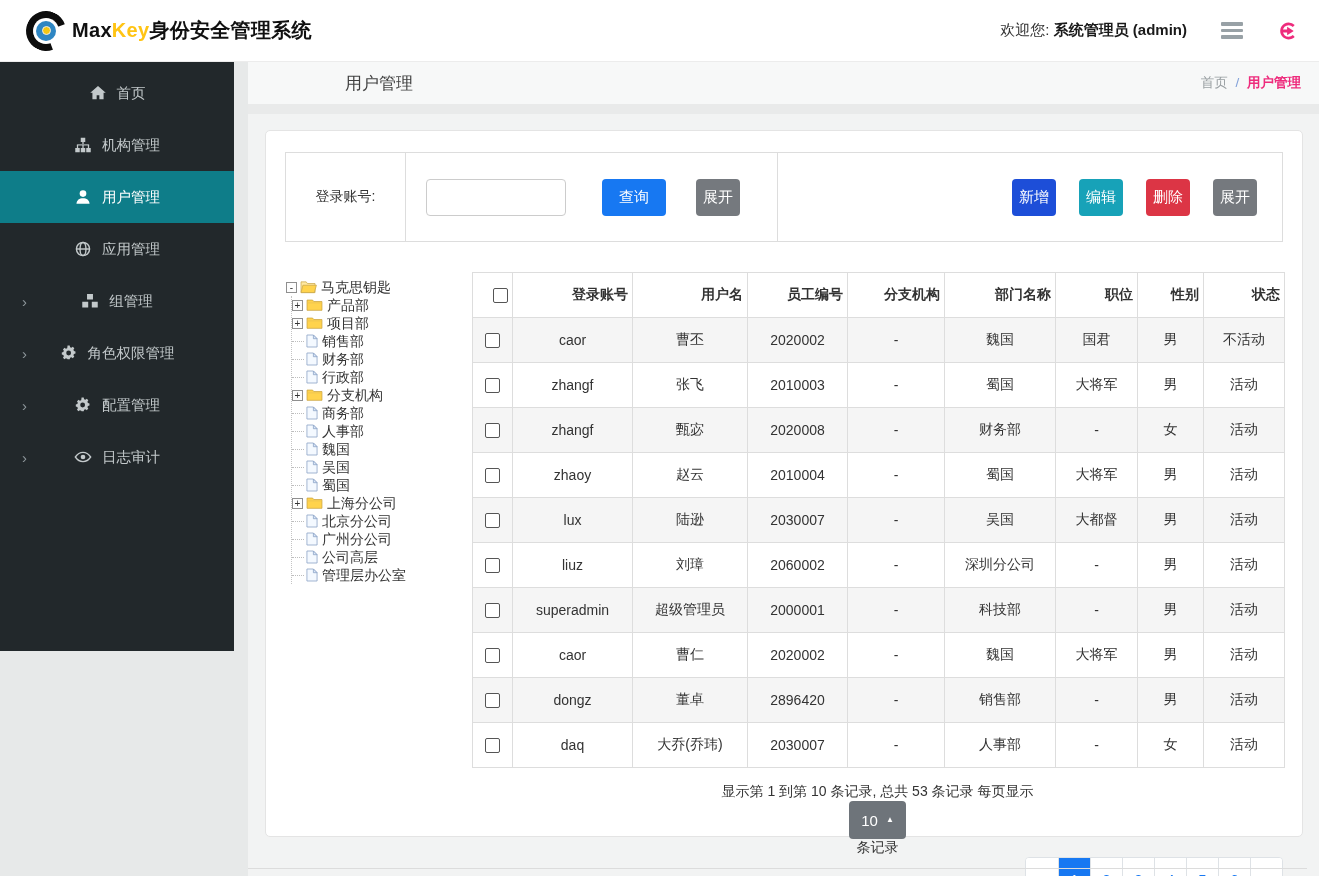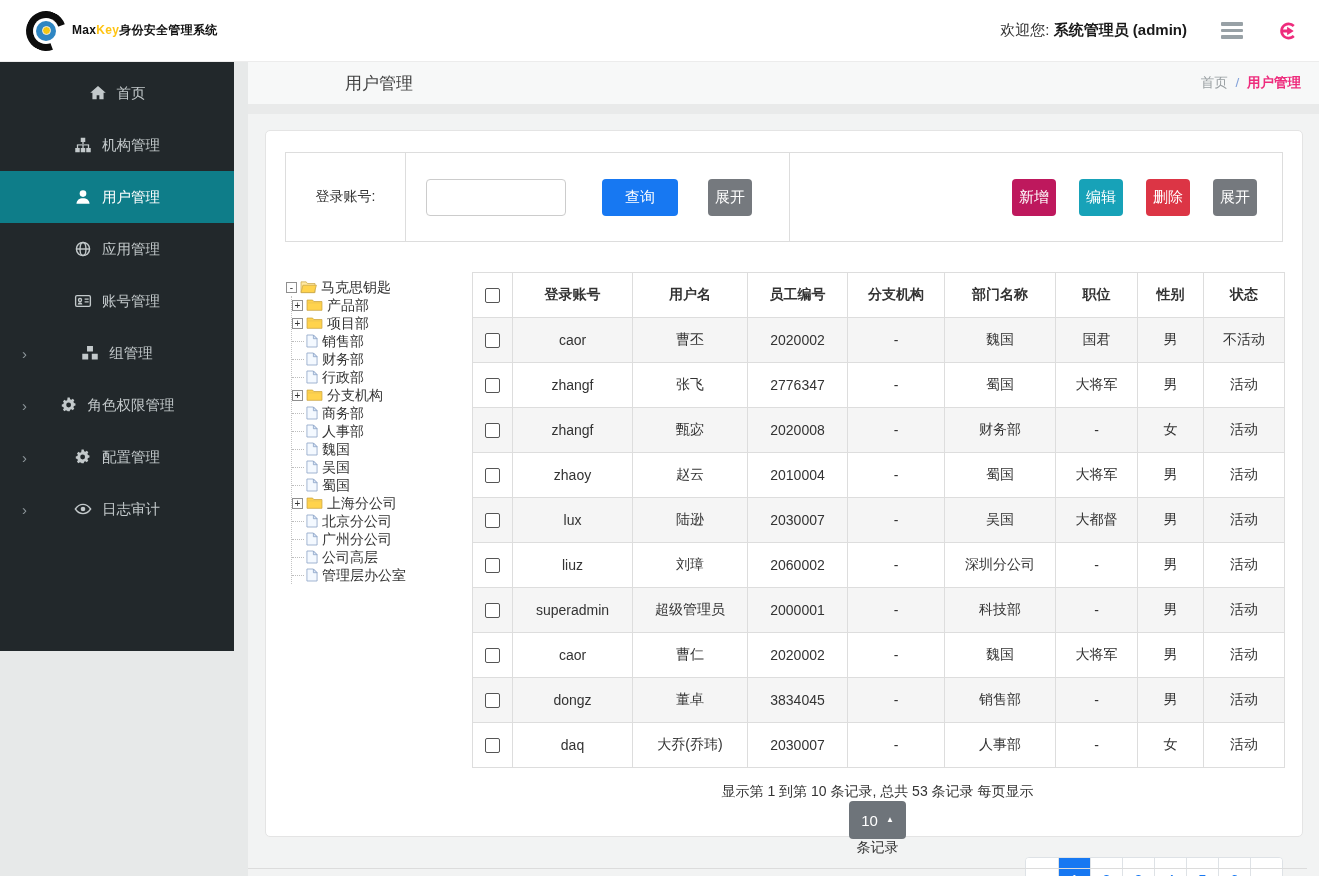--- a/index.html
+++ b/index.html
@@ -12,21 +12,21 @@
 
   
   .topbar { flex:0 0 62px; background:#fff; display:flex; align-items:center;
             padding:0 20px 0 26px; border-bottom:1px solid #ececec; }
   .logo { width:40px; height:40px; position:relative; margin-right:6px; flex:0 0 40px; }
   .logo-ring { position:absolute; inset:0; border-radius:50%; border:7px solid #0d0d0d;
                border-right-color:transparent; transform:rotate(25deg); }
   .logo-blue { position:absolute; left:10px; top:10px; width:20px; height:20px;
                border-radius:50%; background:#2e86c3; display:flex; align-items:center; justify-content:center; }
   .logo-dot { width:9px; height:9px; border-radius:50%; background:#f3c714; border:1.5px solid #ededed; }
-  .brand { font-size:12px; font-weight:bold; color:#101010; letter-spacing:.3px; white-space:nowrap; }
+  .brand { font-size:20px; font-weight:bold; color:#101010; letter-spacing:.3px; white-space:nowrap; }
   .brand .key { color:#ffc414; }
   .top-right { margin-left:auto; display:flex; align-items:center; gap:32px; }
   .welcome { font-size:15px; color:#333; }
   .welcome b { color:#1a1a1a; }
   .hamburger { display:flex; flex-direction:column; gap:3px; cursor:pointer; padding:2px; }
   .hamburger i { width:22px; height:3.5px; background:#98a1a6; border-radius:1px; display:block; }
   .logout-btn { cursor:pointer; display:flex; }
   .logout-btn svg { width:22px; height:22px; }
 
   
@@ -53,21 +53,21 @@
           border-radius:5px; padding:21px 19px; }
 
   
   .filter-box { border:1px solid #ddd; height:90px; display:flex; align-items:center; }
   .filter-label-cell { width:120px; align-self:stretch; display:flex; align-items:center;
                        justify-content:center; border-right:1px solid #ddd; font-size:14px; color:#333; }
   .filter-input { margin-left:20px; width:140px; height:37px; border:1px solid #ccc; border-radius:4px;
                   padding:0 8px; font-size:14px; outline:none; font-family:inherit; }
   .btn { height:37px; border:none; border-radius:4px; color:#fff; font-size:15px;
          font-family:inherit; cursor:pointer; padding:0 7px; white-space:nowrap; }
-  .btn-query { background:#1778f2; margin-left:36px; padding:0 23px; }
+  .btn-query { background:#1778f2; margin-left:36px; padding:0 17px; }
   .btn-expand-left { background:#75797e; margin-left:30px; }
   .filter-divider { width:1px; align-self:stretch; background:#ddd; margin-left:37px; }
   .filter-actions { margin-left:auto; display:flex; gap:23px; padding-right:25px; }
 
   
   .content-row { display:flex; margin-top:30px; }
   .tree-panel { flex:0 0 187px; width:187px; font-size:14px; color:#333; padding:6px 0 0 1px; }
   .tree-node { display:flex; align-items:center; height:18px; cursor:pointer; white-space:nowrap; }
   .texp { width:11px; height:11px; border:1px solid #8f8f8f; background:#fdfdfd; font-size:10px;
           line-height:9px; display:flex; align-items:center; justify-content:center;
@@ -75,21 +75,21 @@
   .tstub { width:12px; height:1px; border-top:1px dotted #bdbdbd; margin-right:2px; flex:0 0 12px; }
   .t-ico { display:flex; margin-right:4px; }
   .t-ico svg { display:block; }
   .tlabel { line-height:18px; }
   .tree-children { margin-left:5px; border-left:1px dotted #c4c4c4; padding-left:0; }
 
   .table-panel { flex:1; min-width:0; }
   table.grid { width:100%; border-collapse:collapse; font-size:14px; color:#333; table-layout:fixed; }
   .grid th, .grid td { border:1px solid #ddd; text-align:center; height:45px; padding:0 4px;
                        overflow:hidden; white-space:nowrap; }
-  .grid th { font-weight:bold; background:#fff; }
+  .grid th { font-weight:bold; background:#fff;text-align:right; }
   .grid tbody tr:nth-child(odd) { background:#f5f5f5; }
   .checkbox { display:inline-block; width:15px; height:15px; border:1.6px solid #555;
               border-radius:2px; background:#fff; vertical-align:middle; cursor:pointer; }
 
   
   .table-footer { display:flex; align-items:center; margin-top:15px; font-size:14px; color:#333;flex-direction:column; }
   .page-size-btn { margin:0 10px; background:#6e747a; color:#fff; border:none; border-radius:4px;
                    height:38px; padding:0 12px; font-size:15px; display:inline-flex; align-items:center;
                    gap:8px; font-family:inherit; cursor:pointer; }
   .caret-up { font-size:8px; line-height:1; }
@@ -170,31 +170,20 @@
             <span class="micon">
               <svg viewBox="0 0 20 20" fill="none" stroke="currentColor" stroke-width="1.6">
                 <circle cx="10" cy="10" r="7.3"></circle>
                 <ellipse cx="10" cy="10" rx="3.3" ry="7.3"></ellipse>
                 <path d="M2.7 10h14.6"></path>
               </svg>
             </span>
             <span>应用管理</span>
           </div>
           <div class="side-item">
-            <span class="micon">
-              <svg viewBox="0 0 20 20" fill="none" stroke="currentColor" stroke-width="1.5">
-                <rect x="1.8" y="4" width="16.4" height="12" rx="1.5"></rect>
-                <circle cx="6.7" cy="8.9" r="1.7"></circle>
-                <path d="M4.1 13.8c.3-1.6 1.3-2.4 2.6-2.4s2.3.8 2.6 2.4z" fill="currentColor" stroke="none"></path>
-                <path d="M11.8 8h4.5M11.8 11h4.5" stroke-width="1.3"></path>
-              </svg>
-            </span>
-            <span>账号管理</span>
-          </div>
-          <div class="side-item">
             <span class="chev">›</span>
             <span class="micon">
               <svg viewBox="0 0 20 20" fill="currentColor">
                 <path d="M6.7 2.2h6.6v6.2H6.7zM1.4 10.9H8v6.2H1.4zm10.6 0h6.6v6.2H12z"></path>
               </svg>
             </span>
             <span>组管理</span>
           </div>
           <div class="side-item">
             <span class="chev">›</span>
@@ -241,21 +230,21 @@
       <div class="content">
         <div class="card">
 
           <div class="filter-box">
             <div class="filter-label-cell">登录账号:</div>
             <input class="filter-input" type="text" value="" style="">
             <button class="btn btn-query">查询</button>
             <button class="btn btn-expand-left">展开</button>
             <div class="filter-divider"></div>
             <div class="filter-actions">
-                <button class="btn" style="background: #be185d;">新增</button>
+                <button class="btn" style="background: #1d4ed8;">新增</button>
                 <button class="btn" style="background: rgb(23, 162, 184);">编辑</button>
                 <button class="btn" style="background: rgb(220, 53, 69);">删除</button>
                 <button class="btn" style="background: rgb(117, 121, 126);">展开</button>
               </div>
           </div>
 
           <div class="content-row">
 
             <div class="tree-panel">
                 <div class="tree-node">
@@ -467,21 +456,21 @@
                       <td>-</td>
                       <td>魏国</td>
                       <td>国君</td>
                       <td>男</td>
                       <td>不活动</td>
                     </tr>
                     <tr>
                       <td><span class="checkbox"></span></td>
                       <td>zhangf</td>
                       <td>张飞</td>
-                      <td>2776347</td>
+                      <td>2010003</td>
                       <td>-</td>
                       <td>蜀国</td>
                       <td>大将军</td>
                       <td>男</td>
                       <td>活动</td>
                     </tr>
                     <tr>
                       <td><span class="checkbox"></span></td>
                       <td>zhangf</td>
                       <td>甄宓</td>
@@ -544,21 +533,21 @@
                       <td>-</td>
                       <td>魏国</td>
                       <td>大将军</td>
                       <td>男</td>
                       <td>活动</td>
                     </tr>
                     <tr>
                       <td><span class="checkbox"></span></td>
                       <td>dongz</td>
                       <td>董卓</td>
-                      <td>3834045</td>
+                      <td>2896420</td>
                       <td>-</td>
                       <td>销售部</td>
                       <td>-</td>
                       <td>男</td>
                       <td>活动</td>
                     </tr>
                     <tr>
                       <td><span class="checkbox"></span></td>
                       <td>daq</td>
                       <td>大乔(乔玮)</td>

